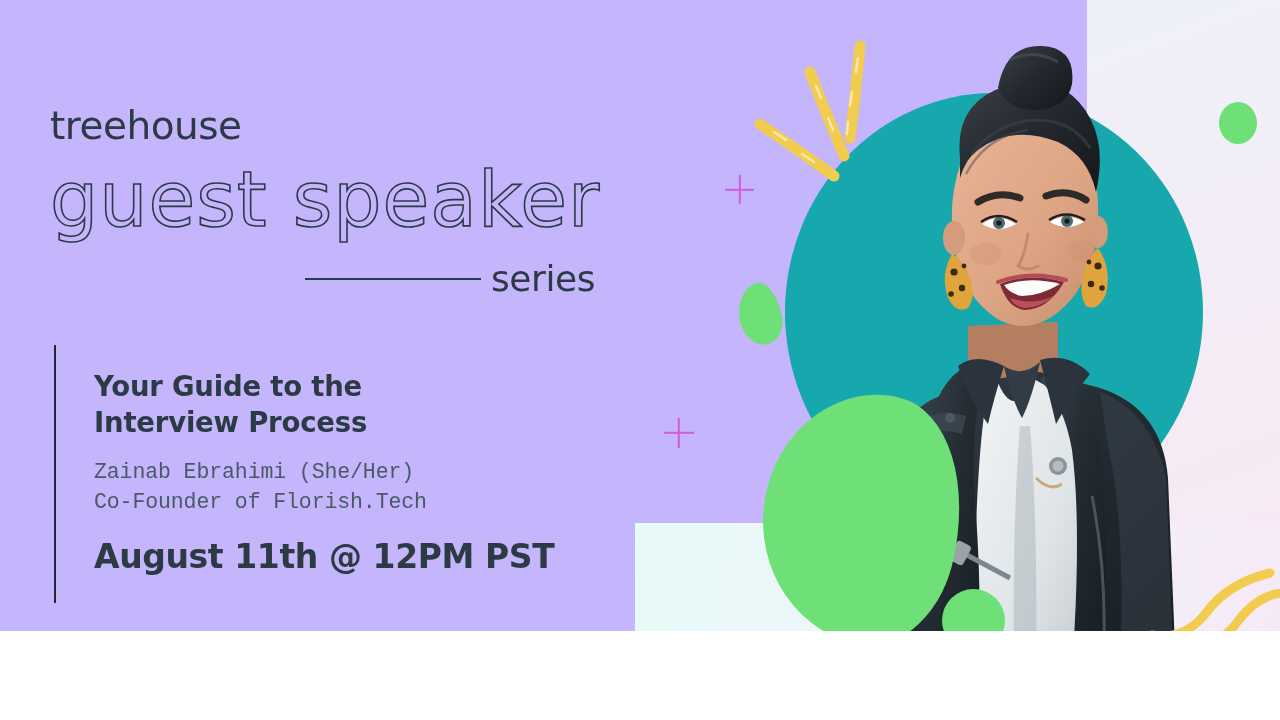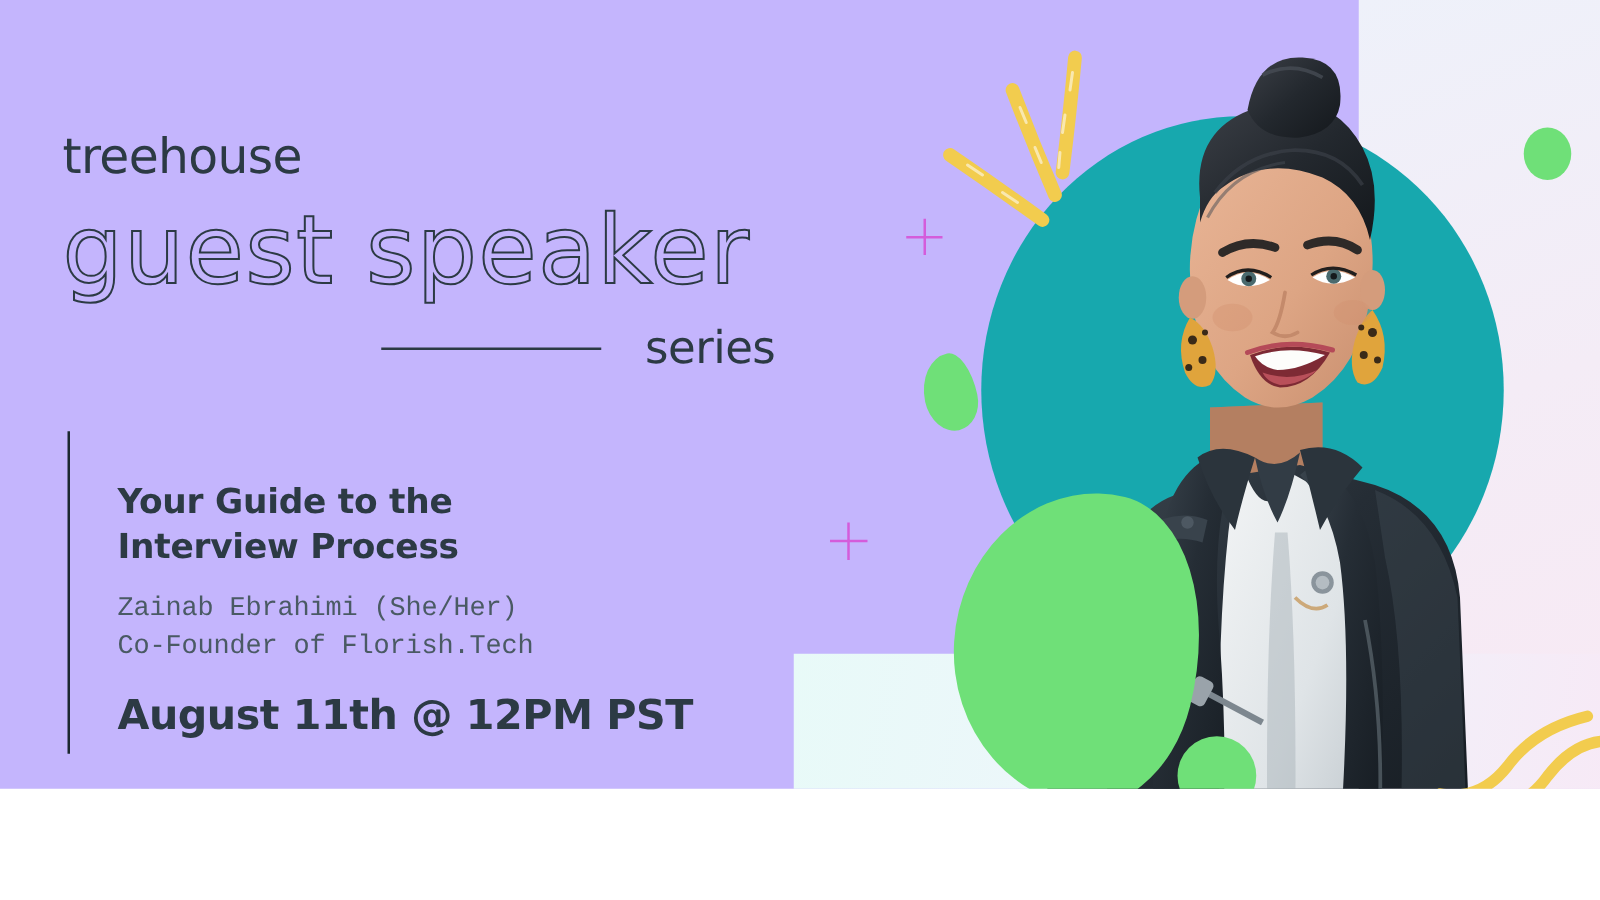--- a/index.html
+++ b/index.html
@@ -62,36 +62,36 @@
     position:absolute; left:50px; top:106px;
     font-family:"DejaVu Sans", sans-serif;
     font-size:39px; font-weight:400; letter-spacing:-0.5px;
     color:#2c3a44; line-height:1;
   }
   #headline-outline {
     position:absolute; left:42px; top:158px; width:620px; height:90px;
   }
   #series-row {
     position:absolute; left:305px; top:256px; width:320px; height:46px;
-    display:flex; align-items:center; gap:35px;
+    display:flex; align-items:center; gap:10px;
   }
   #series-rule { width:176px; height:1.6px; background:#2c3a44; flex:none; }
   #series-label {
     font-size:36px; font-weight:400; color:#2c3a44; letter-spacing:-0.4px; line-height:1;
   }
 
   #detail-block {
     position:absolute; left:54px; top:345px; height:258px;
     border-left:2.2px solid #1d2830;
     padding-left:38px;
     display:flex; flex-direction:column; justify-content:flex-start;
   }
   #talk-title {
     font-size:27.5px; font-weight:700; color:#2c3a44;
-    line-height:1.32; letter-spacing:-0.2px; margin-top:38px;
+    line-height:1.32; letter-spacing:-0.2px; margin-top:23px;
     max-width:330px;
   }
   #speaker-name, #speaker-role {
     font-size:21.5px; font-weight:400; color:#4a5a64;
     line-height:1.43; letter-spacing:-0.1px;font-family:Liberation Mono, monospace;
   }
   #speaker-name { margin-top:16px; }
   #event-datetime {
     font-size:33px; font-weight:700; color:#2c3a44;
     letter-spacing:-0.4px; line-height:1; margin-top:22px;

